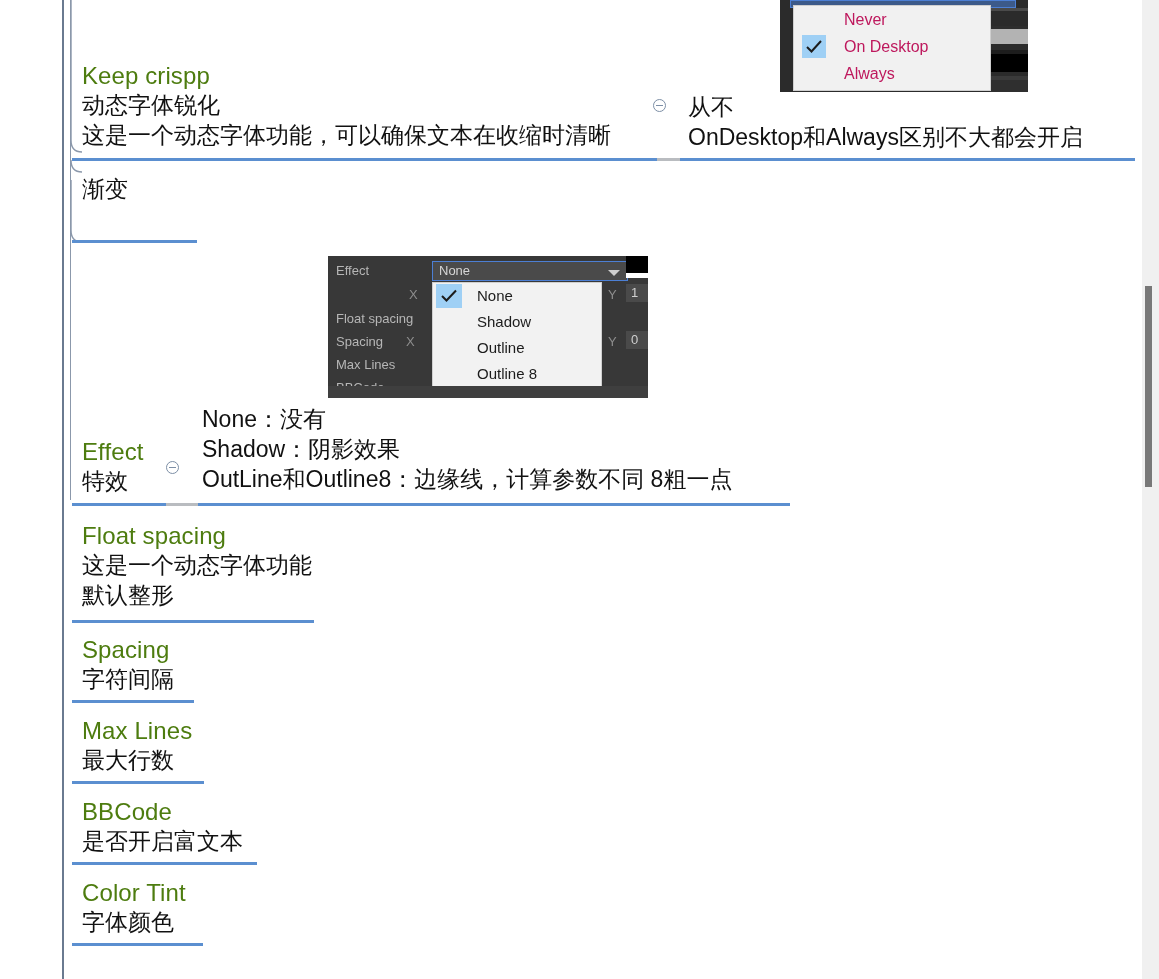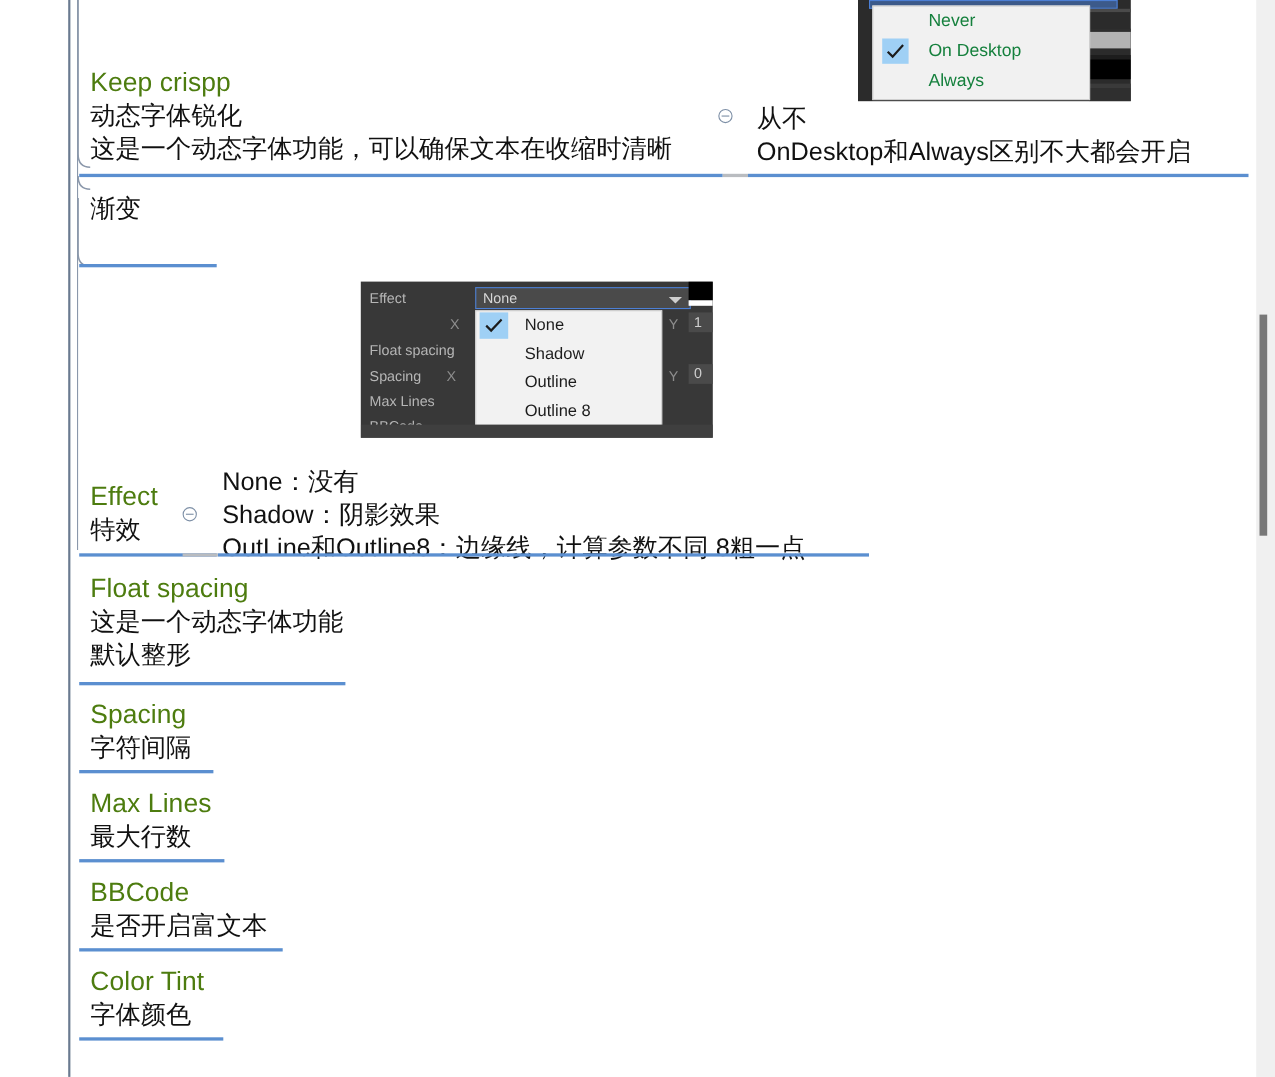--- a/index.html
+++ b/index.html
@@ -114,21 +114,21 @@
     width: 198px; height: 86px;
     background: #f1f1f1;
     border: 1px solid #cfcfcf;
     box-sizing: border-box;
   }
   #shot-desktop .mi {
     position: relative;
     height: 27px;
     line-height: 27px;
     font-size: 16px;
-    color: #15803d;
+    color: #be185d;
     padding-left: 50px;
     font-family: "Liberation Sans", sans-serif;
   }
   #shot-desktop .mi .chk {
     position: absolute;
     left: 8px; top: 2px;
     width: 24px; height: 23px;
     background: #9fd0f5;
   }
   #shot-desktop .mi .chk svg { position:absolute; left:4px; top:4px; }
@@ -332,21 +332,21 @@
     </div>
     <div class="botbar"></div>
   </div>
 
   <div class="topic" style="left:82px; top:436px; width:110px;">
     <div class="line t-en">Effect</div>
     <div class="line t-cn">特效</div>
   </div>
   <div class="collapse" style="left:166px; top:461px;"></div>
 
-  <div class="topic" style="left:202px; top:423px; width:600px;">
+  <div class="topic" style="left:202px; top:405px; width:600px;">
     <div class="line t-cn">None：没有</div>
     <div class="line t-cn">Shadow：阴影效果</div>
     <div class="line t-cn">OutLine和Outline8：边缘线，计算参数不同 8粗一点</div>
   </div>
 
   <div class="uline" style="left:72px;  top:503px; width:125px;"></div>
   <div class="uline" style="left:198px; top:503px; width:592px;"></div>
   <div class="ugap" style="left:166px; top:503px; width:32px;"></div>
 
   <div class="topic" style="left:82px; top:520px; width:300px;">

